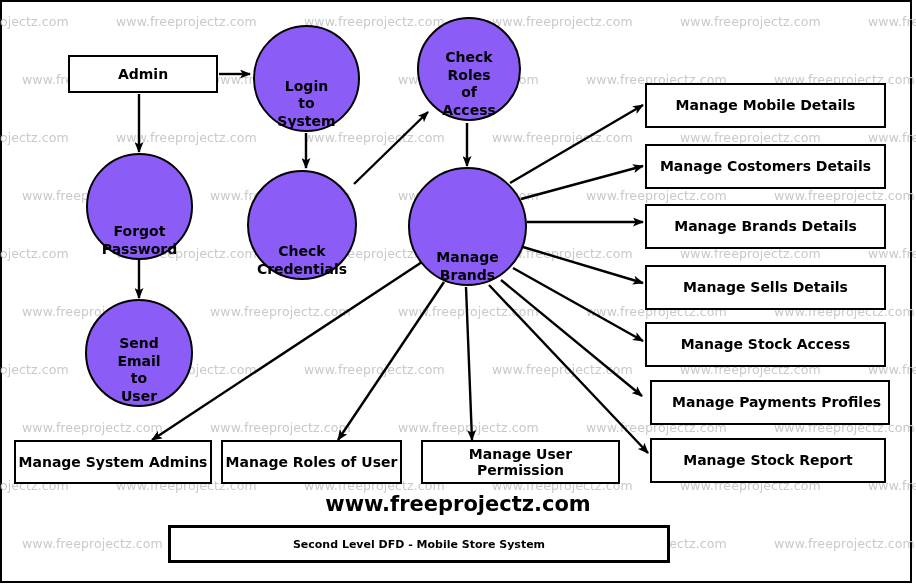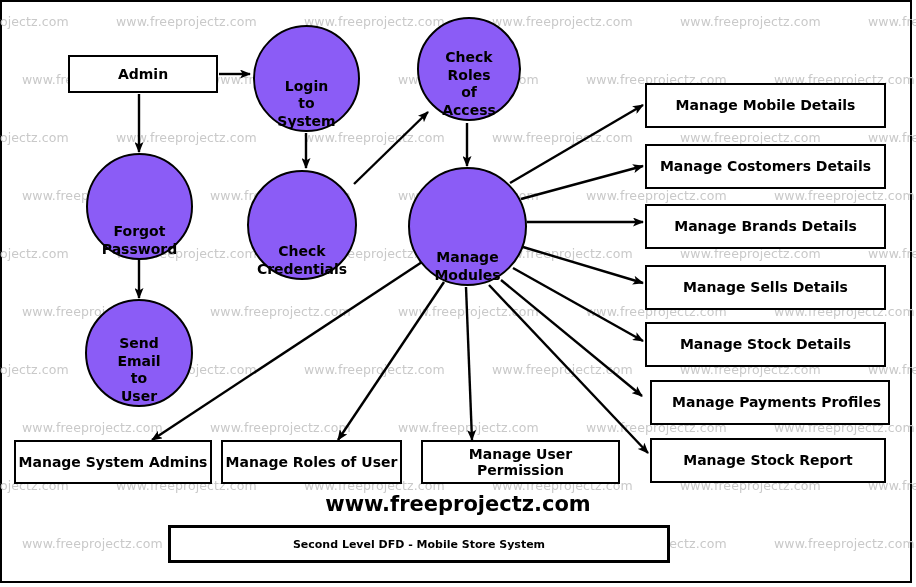--- a/index.html
+++ b/index.html
@@ -246,38 +246,38 @@
         <span>Send</span>
         <span>Email</span>
         <span>to</span>
         <span>User</span>
       </div>
     </div>
 
     <div class="node-circle" style="left:408px; top:167px; width:119px; height:119px;">
       <div>
         <span>Manage</span>
-        <span>Modules</span>
+        <span>Brands</span>
       </div>
     </div>
 
     <div class="node-box" style="left:645px; top:83px; width:241px; height:45px;">
       <span>Manage Mobile Details</span>
     </div>
     <div class="node-box" style="left:645px; top:144px; width:241px; height:45px;">
       <span>Manage Costomers Details</span>
     </div>
     <div class="node-box" style="left:645px; top:204px; width:241px; height:45px;">
       <span>Manage Brands Details</span>
     </div>
     <div class="node-box" style="left:645px; top:265px; width:241px; height:45px;">
       <span>Manage Sells Details</span>
     </div>
     <div class="node-box" style="left:645px; top:322px; width:241px; height:45px;">
-      <span>Manage Stock Details</span>
+      <span>Manage Stock Access</span>
     </div>
     <div class="node-box" style="left:650px; top:380px; width:240px; height:45px;padding-left:13px;">
       <span>Manage Payments Profiles</span>
     </div>
     <div class="node-box" style="left:650px; top:438px; width:236px; height:45px;">
       <span>Manage Stock Report</span>
     </div>
 
     <div class="node-box" style="left:14px; top:440px; width:198px; height:44px;">
       <span>Manage System Admins</span>

